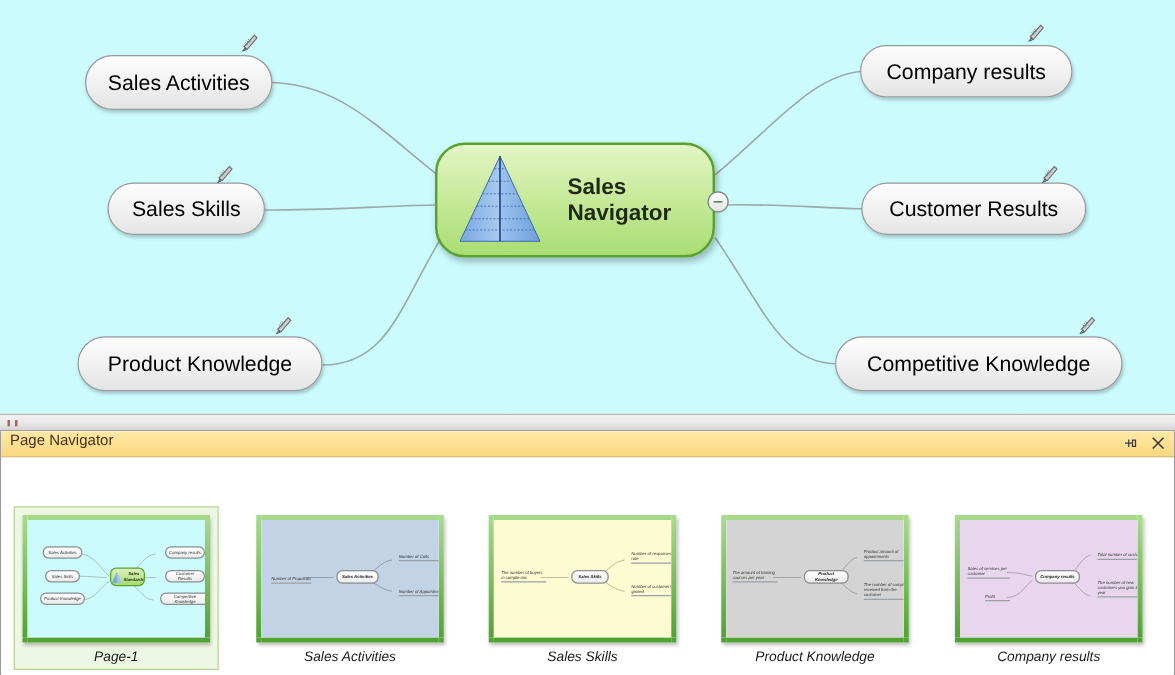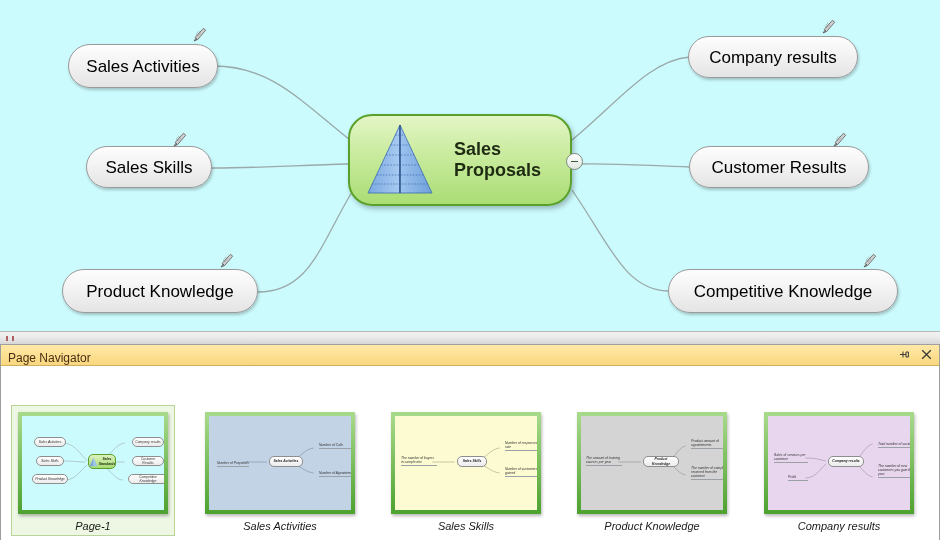--- a/index.html
+++ b/index.html
@@ -141,21 +141,21 @@
     border-top: none;
     box-sizing: border-box;
   }
 
   .nav-title-bar {
     position: relative;
     height: 21px;
     background: linear-gradient(to bottom, #ffe9a8 0%, #fde195 45%, #f8d77e 100%);
     border-bottom: 1px solid #cfae5e;
     display: flex;
-    align-items: flex-end;
+    align-items: flex-start;
     box-sizing: border-box;
   }
 
   .nav-title {
     font-size: 12px;
     color: #4a2f13;
     padding-left: 7px;
   }
 
   .nav-tools {
@@ -300,21 +300,21 @@
           <line x1="26.7" y1="24" x2="45.3" y2="24"></line>
           <line x1="22.1" y1="34" x2="49.9" y2="34"></line>
           <line x1="17.4" y1="44" x2="54.6" y2="44"></line>
           <line x1="12.8" y1="54" x2="59.2" y2="54"></line>
           <line x1="8.1" y1="63" x2="63.9" y2="63"></line>
         </g>
         <line x1="36" y1="4" x2="36" y2="72" stroke="#2c4f85" stroke-width="1.3"></line>
       </svg>
       <div class="center-text">
         <div>Sales</div>
-        <div>Proposals</div>
+        <div>Navigator</div>
       </div>
     </div>
 
     <div class="collapse-btn" style="left:566px; top:153px;">
       <i></i>
     </div>
 
     <div class="node" style="left:68px; top:44px; width:150px; height:44px;">
       <span class="node-label">Sales Activities</span>
     </div>

